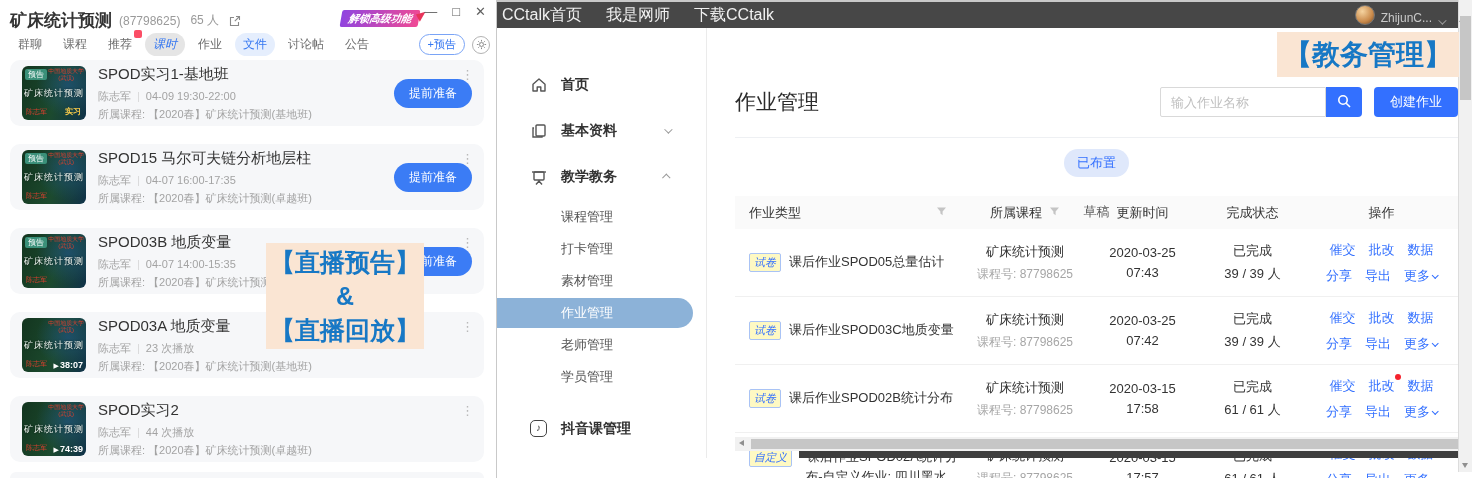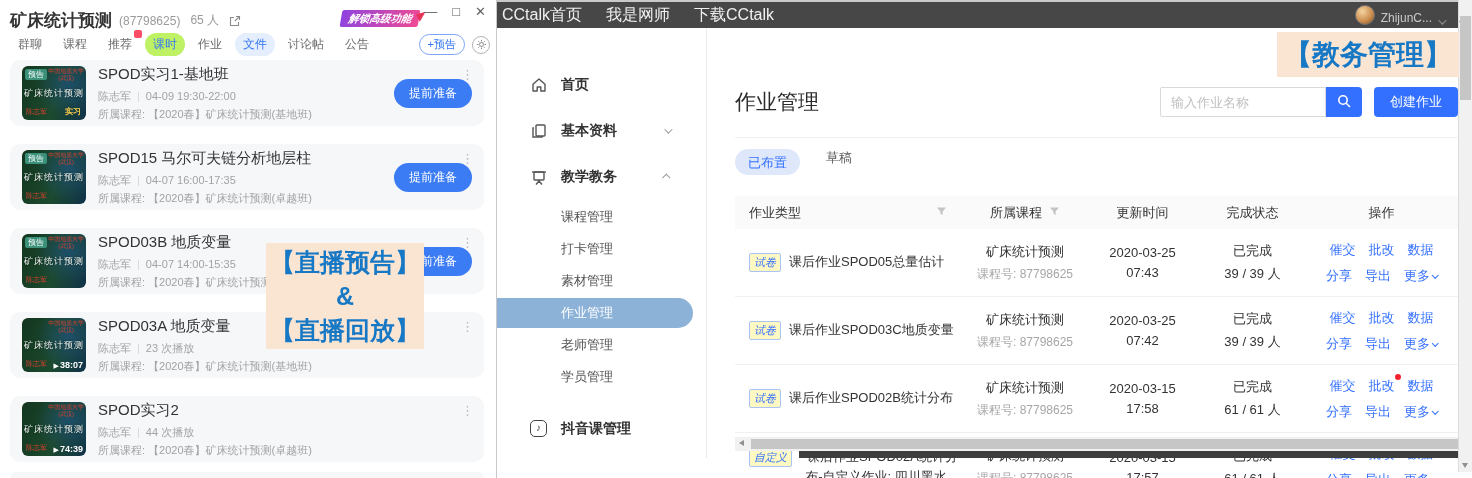--- a/index.html
+++ b/index.html
@@ -17,21 +17,21 @@
   .la-id { font-size:12px; color:#9a9a9a; margin-left:7px; }
   .la-members { font-size:12px; color:#9a9a9a; margin-left:10px; }
   .la-link-icon { margin-left:10px; display:inline-flex; }
   .promo { position:absolute; left:341px; top:10px; width:78px; height:17px; background:linear-gradient(95deg,#8f44e0,#f04a94); transform:skewX(-10deg); color:#fff; font-size:10.5px; font-style:italic; font-weight:bold; text-align:center; line-height:17px; border-radius:2px; }
   .promo-cursor { position:absolute; right:-7px; top:1px; width:0; height:0; border-left:9px solid #e8345a; border-top:3px solid transparent; border-bottom:6px solid transparent; transform:rotate(-35deg); }
   .win-controls { position:absolute; right:10px; top:4px; display:flex; gap:15px; color:#5f5f5f; font-size:13px; }
   .win-controls span { cursor:default; }
 
   .la-tabs { position:absolute; top:33px; left:10px; right:6px; display:flex; align-items:center; gap:5px; font-size:12px; color:#6b6b6b; }
   .la-tab { padding:3px 8px; border-radius:12px; position:relative; white-space:nowrap; }
-  .la-tab.active { background:#bef264; color:#3577f1; }
+  .la-tab.active { background:#e5e5e5; color:#3577f1;font-style:italic; }
   .la-tab.hl { background:#e5eefd; color:#3577f1; }
   .tab-dot { position:absolute; top:-3px; right:-2px; width:8px; height:8px; background:#fb4d65; border-radius:2px; }
   .la-actions { margin-left:auto; display:flex; align-items:center; gap:7px; }
   .btn-preview { border:1px solid #7aa4f6; color:#3577f1; font-size:11px; padding:2px 8px; border-radius:11px; background:#fff; }
   .gear { width:18px; height:18px; border:1px solid #b3b3b3; border-radius:50%; display:flex; align-items:center; justify-content:center; }
 
   .la-cards { position:absolute; top:60px; left:10px; width:474px; }
   .la-card { height:66px; background:#f6f7f9; border-radius:10px; margin-bottom:18px; display:flex; align-items:center; padding:0 12px; position:relative; }
   .thumb { width:64px; height:54px; border-radius:6px; flex:none; margin-right:12px; position:relative; overflow:hidden;
     background:radial-gradient(circle at 72% 35%, rgba(30,80,110,.9) 0%, rgba(30,80,110,0) 55%), linear-gradient(110deg,#13351f,#1c4a2e 55%,#10324a); }
@@ -80,21 +80,21 @@
 
   .main { position:absolute; left:238px; top:28px; width:723px; height:430px; }
   .main-header { display:flex; align-items:center; margin-top:59px; height:30px; }
   .main-title { font-size:21px; color:#2b2b2b; font-weight:500; }
   .search-wrap { margin-left:auto; display:flex; align-items:center; }
   .search-input { width:166px; height:30px; border:1px solid #d9d9d9; border-radius:2px 0 0 2px; padding:0 10px; font-size:13px; color:#333; outline:none; font-family:inherit; }
   .search-input::placeholder { color:#bfbfbf; }
   .search-btn { width:36px; height:30px; background:#3370ff; border:none; border-radius:0 4px 4px 0; display:flex; align-items:center; justify-content:center; cursor:pointer; }
   .create-btn { margin-left:12px; height:30px; padding:0 16px; background:#3370ff; color:#fff; border:none; border-radius:4px; font-size:13px; font-family:inherit; }
   .main-divider { height:1px; background:#eef0f3; margin-top:20px; }
-  .tabs-row { display:flex; margin-top:11px; height:26px; gap:26px; }
+  .tabs-row { display:flex; align-items:center; margin-top:11px; height:26px; gap:26px;flex-direction:column; }
   .tab-pill { background:#dfe8fb; color:#3370ff; font-size:13px; padding:5px 13px; border-radius:15px; }
   .tab-plain { color:#595959; font-size:13px; }
 
   .table { margin-top:21px; }
   .t-head, .t-row { display:grid; grid-template-columns:230px 120px 115px 105px 153px; align-items:center; }
   .t-head { background:#fafafa; height:33px; font-size:13px; color:#333; }
   .th1 { display:flex; align-items:center; justify-content:space-between; padding:0 18px 0 14px; }
   .th-c { display:flex; align-items:center; justify-content:center; gap:7px; text-align:center; }
   .t-row { min-height:68px; border-bottom:1px solid #f0f0f0; }
   .t-row:last-child { border-bottom:none; }

